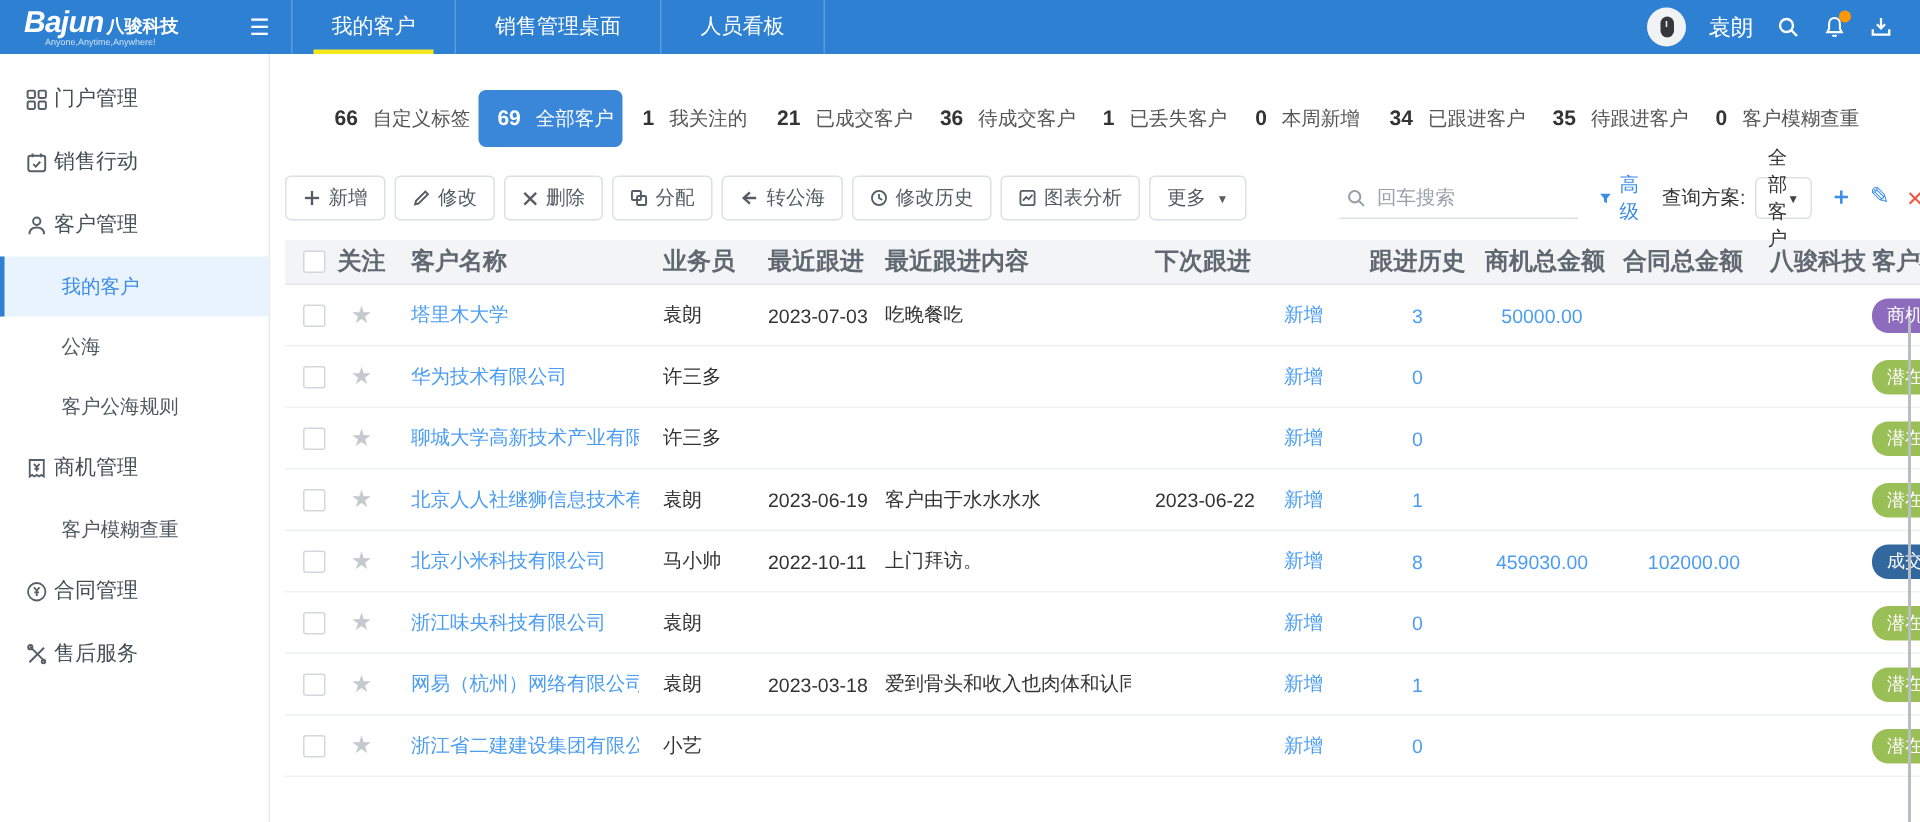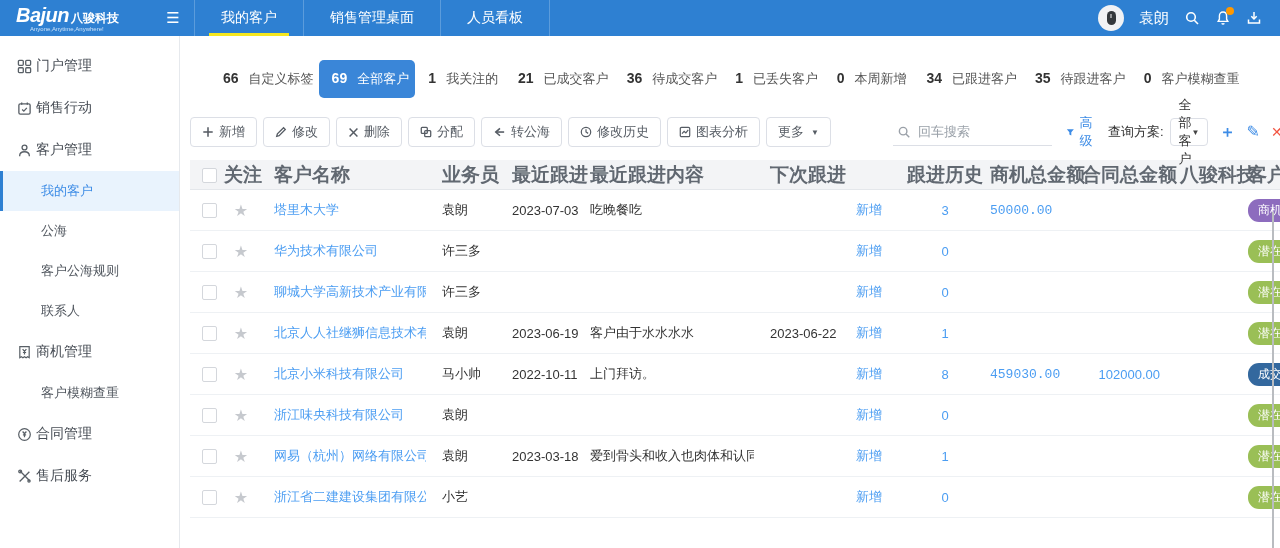--- a/index.html
+++ b/index.html
@@ -56,33 +56,33 @@
   .scheme-label { font-size:13px; color:#333; margin-left:11px; white-space:nowrap; }
   .select { display:flex; align-items:center; justify-content:space-between; width:78px; height:28px; border:1px solid #dcdfe6; border-radius:4px; padding:0 8px; font-size:13px; color:#333; margin-left:6px; cursor:pointer; }
   .select .caret { font-size:8px; color:#444; }
   .mini { margin-left:11px; cursor:pointer; font-size:16px; line-height:1; }
   .mini.plus { color:#3d8ce6; font-weight:bold; }
   .mini.edit { color:#3d8ce6; }
   .mini.del { color:#f25643; font-weight:bold; font-size:14px; }
 
   
   .table { margin:10px 0 0 10px; }
-  .thead { display:flex; align-items:center; background:#f3f4f6; height:30px; font-size:19px; color:#616871; font-weight:bold; border-bottom:1px solid #e4e7eb; }
+  .thead { display:flex; align-items:center; background:#f3f4f6; height:30px; font-size:16px; color:#616871; font-weight:bold; border-bottom:1px solid #e4e7eb; }
   .trow { display:flex; align-items:center; height:41px; border-bottom:1px solid #eef1f4; font-size:13px; color:#333; }
   .cell { flex-shrink:0; white-space:nowrap; }
   .c-check { width:34px; padding-left:12px; }
   .c-star { width:34px; text-align:center; }
   .c-name { width:168px; padding-left:16px; overflow:hidden; text-overflow:clip; }
   .c-owner { width:70px; padding-left:16px; }
   .c-last { width:78px; padding-left:16px; }
   .c-content { width:180px; padding-left:16px; overflow:hidden; }
   .c-next { width:86px; padding-left:16px; }
   .c-add { width:60px; padding-left:16px; }
   .c-hist { width:90px; text-align:center; }
-  .c-opp { width:92px; text-align:left; padding-right:16px;font-family:Liberation Mono, monospace; }
+  .c-opp { width:92px; text-align:center; padding-right:16px; }
   .c-con { width:98px; text-align:right; padding-right:20px; }
   .c-sign { width:60px; text-align:center; }
   .c-status { width:80px; padding-left:8px; overflow:visible; }
   .checkbox { display:inline-block; width:15px; height:15px; border:1px solid #d4d7dc; border-radius:2px; background:#fff; cursor:pointer; vertical-align:middle; }
   .star { font-size:16px; color:#c6c9ce; cursor:pointer; }
   .link { color:#4b9df2; text-decoration:none; cursor:pointer; }
   .amount { color:#4b9df2; }
   .badge { display:inline-block; padding:3px 10px; border-radius:11px; color:#fff; font-size:12px; white-space:nowrap; }
 
   .scroll-line { position:absolute; left:1272px; top:212px; width:2px; height:336px; background:#b9bcc0; z-index:6; }
@@ -183,24 +183,20 @@
 
     <span>我的客户</span>
   </div>
       <div class="side-item sub">
 
     <span>公海</span>
   </div>
       <div class="side-item sub">
 
     <span>客户公海规则</span>
-  </div>
-      <div class="side-item sub">
-
-    <span>联系人</span>
   </div>
       <div class="side-item top">
     <span class="side-ico">
 
       <svg width="15" height="15" viewBox="0 0 16 16" fill="none" stroke="currentColor" stroke-width="1.3">
             <path d="M3 1.8 H13 V13.5 L11.3 12.4 L9.7 13.5 L8 12.4 L6.3 13.5 L4.7 12.4 L3 13.5 Z"></path>
             <path d="M6 4.5 L8 6.8 L10 4.5 M8 6.8 V10 M6.3 8 H9.7"></path>
           </svg>
 
     </span>

